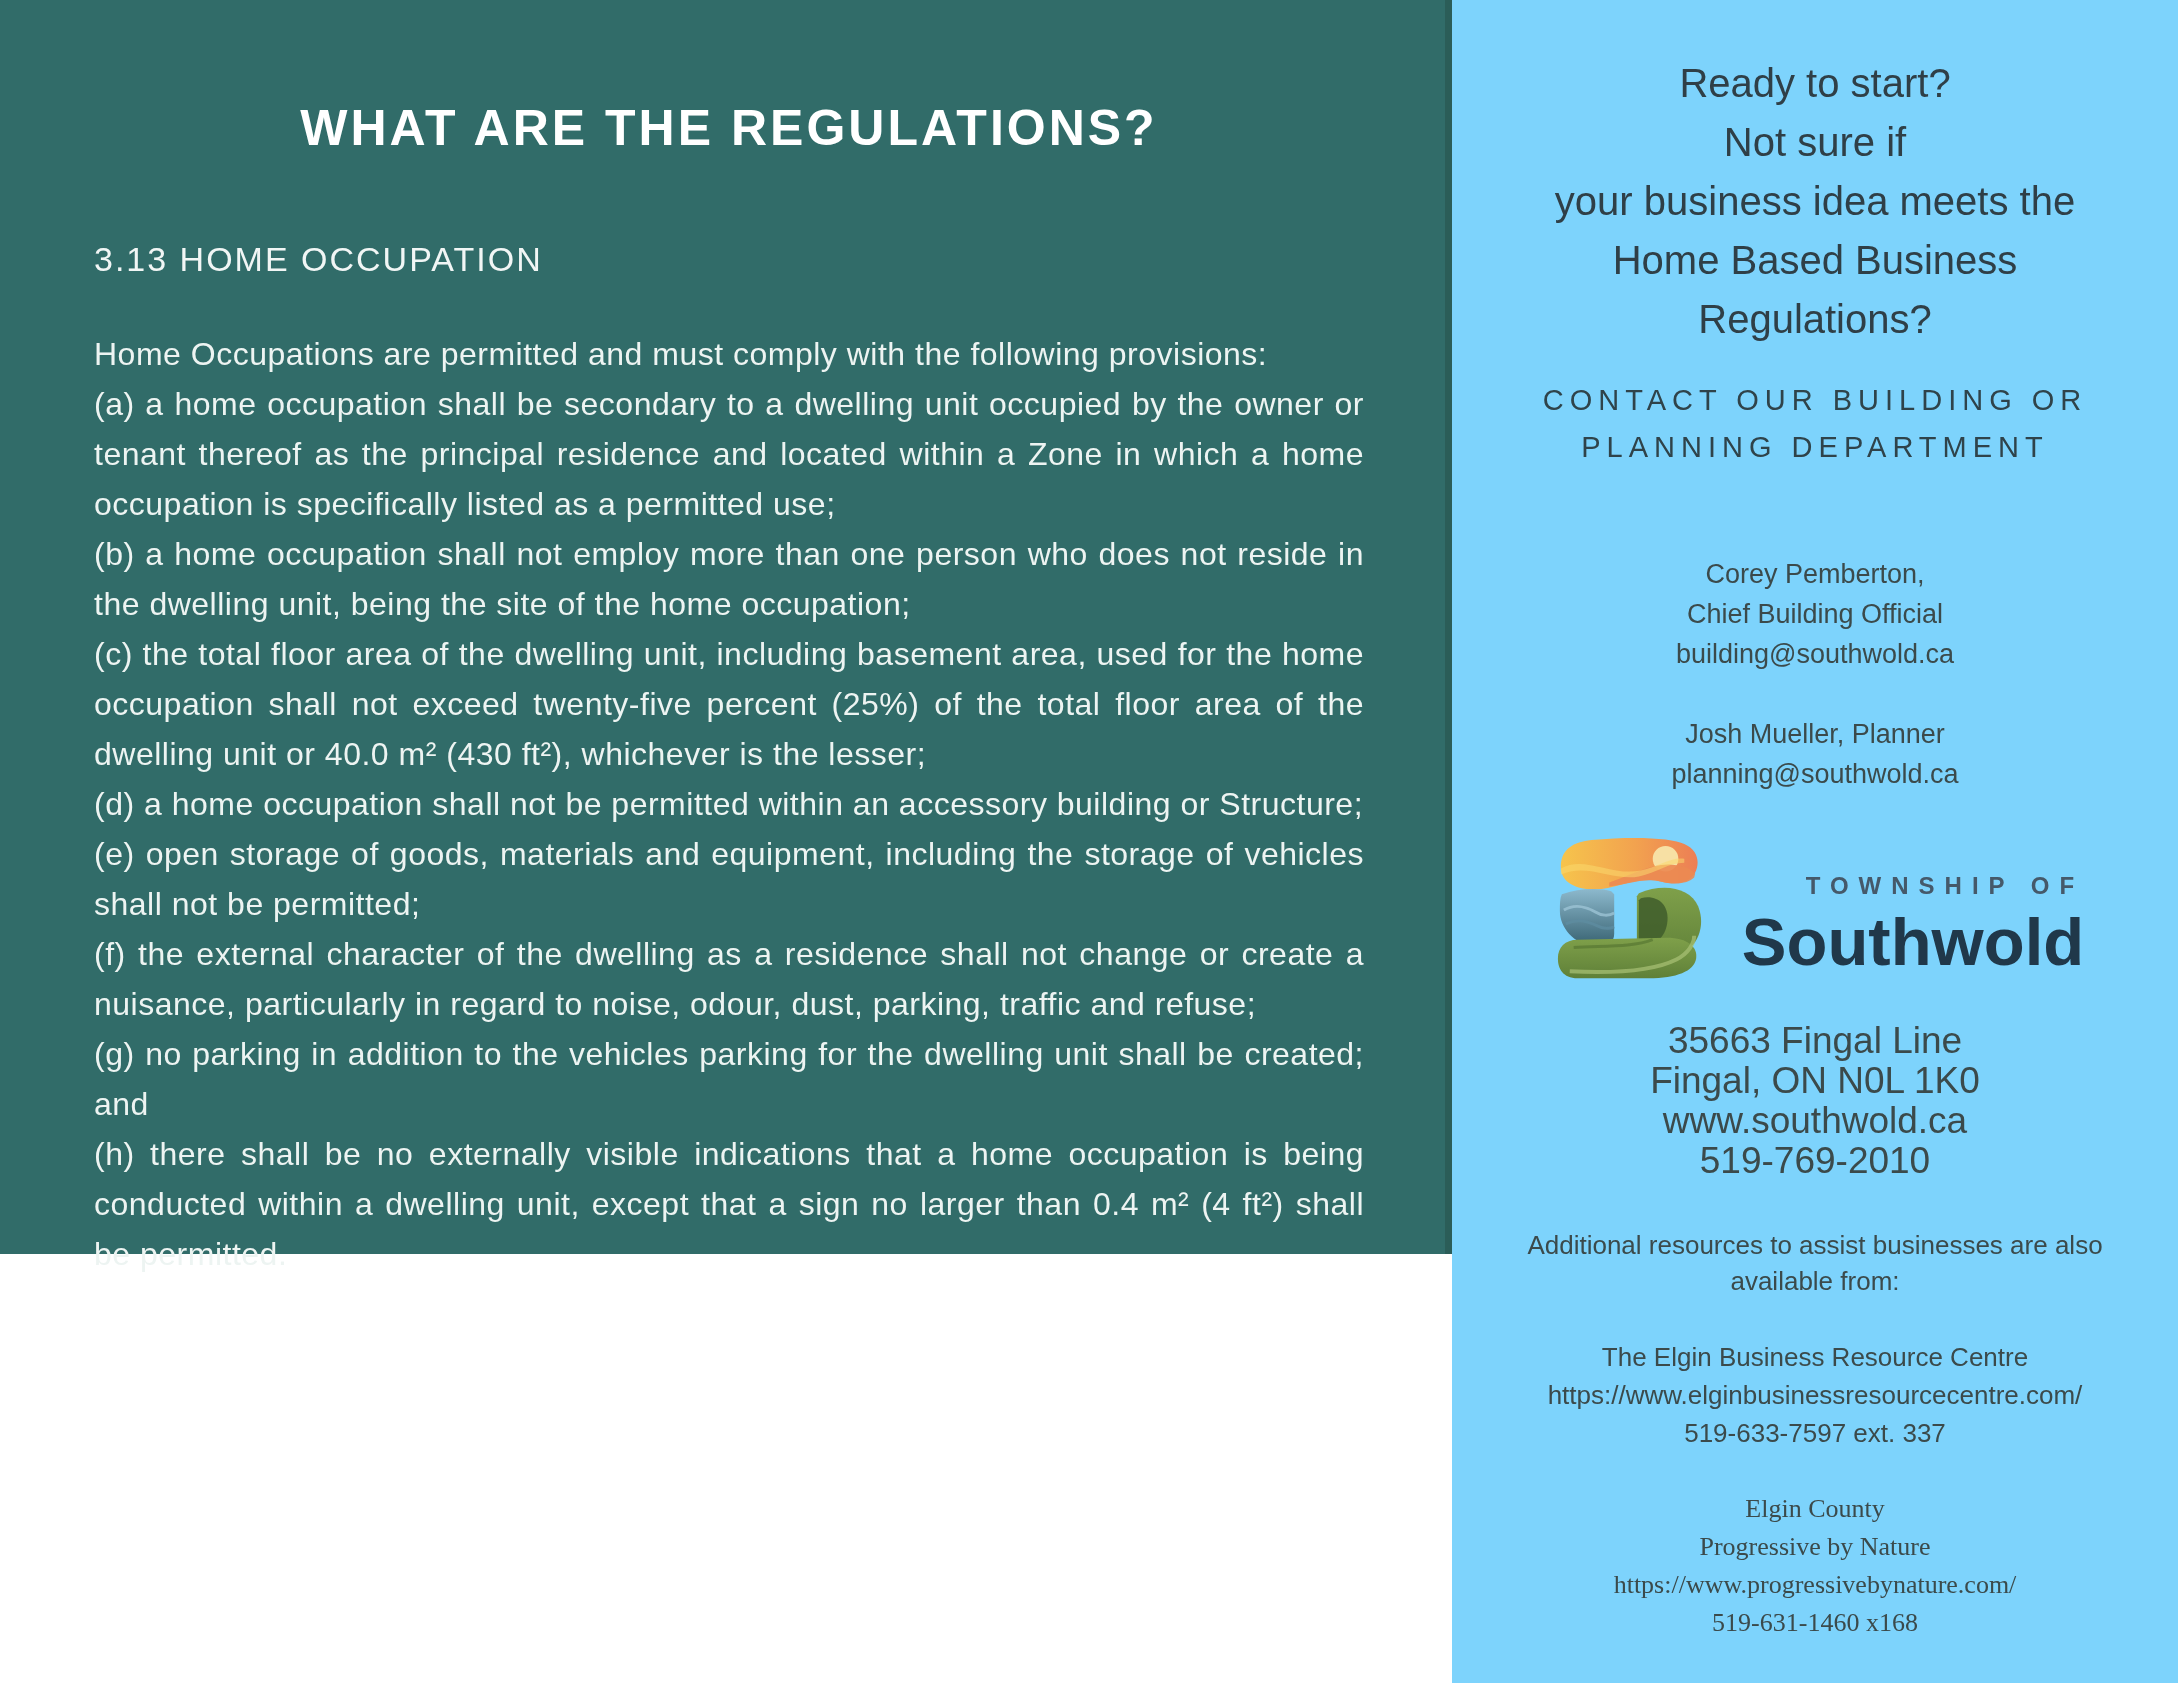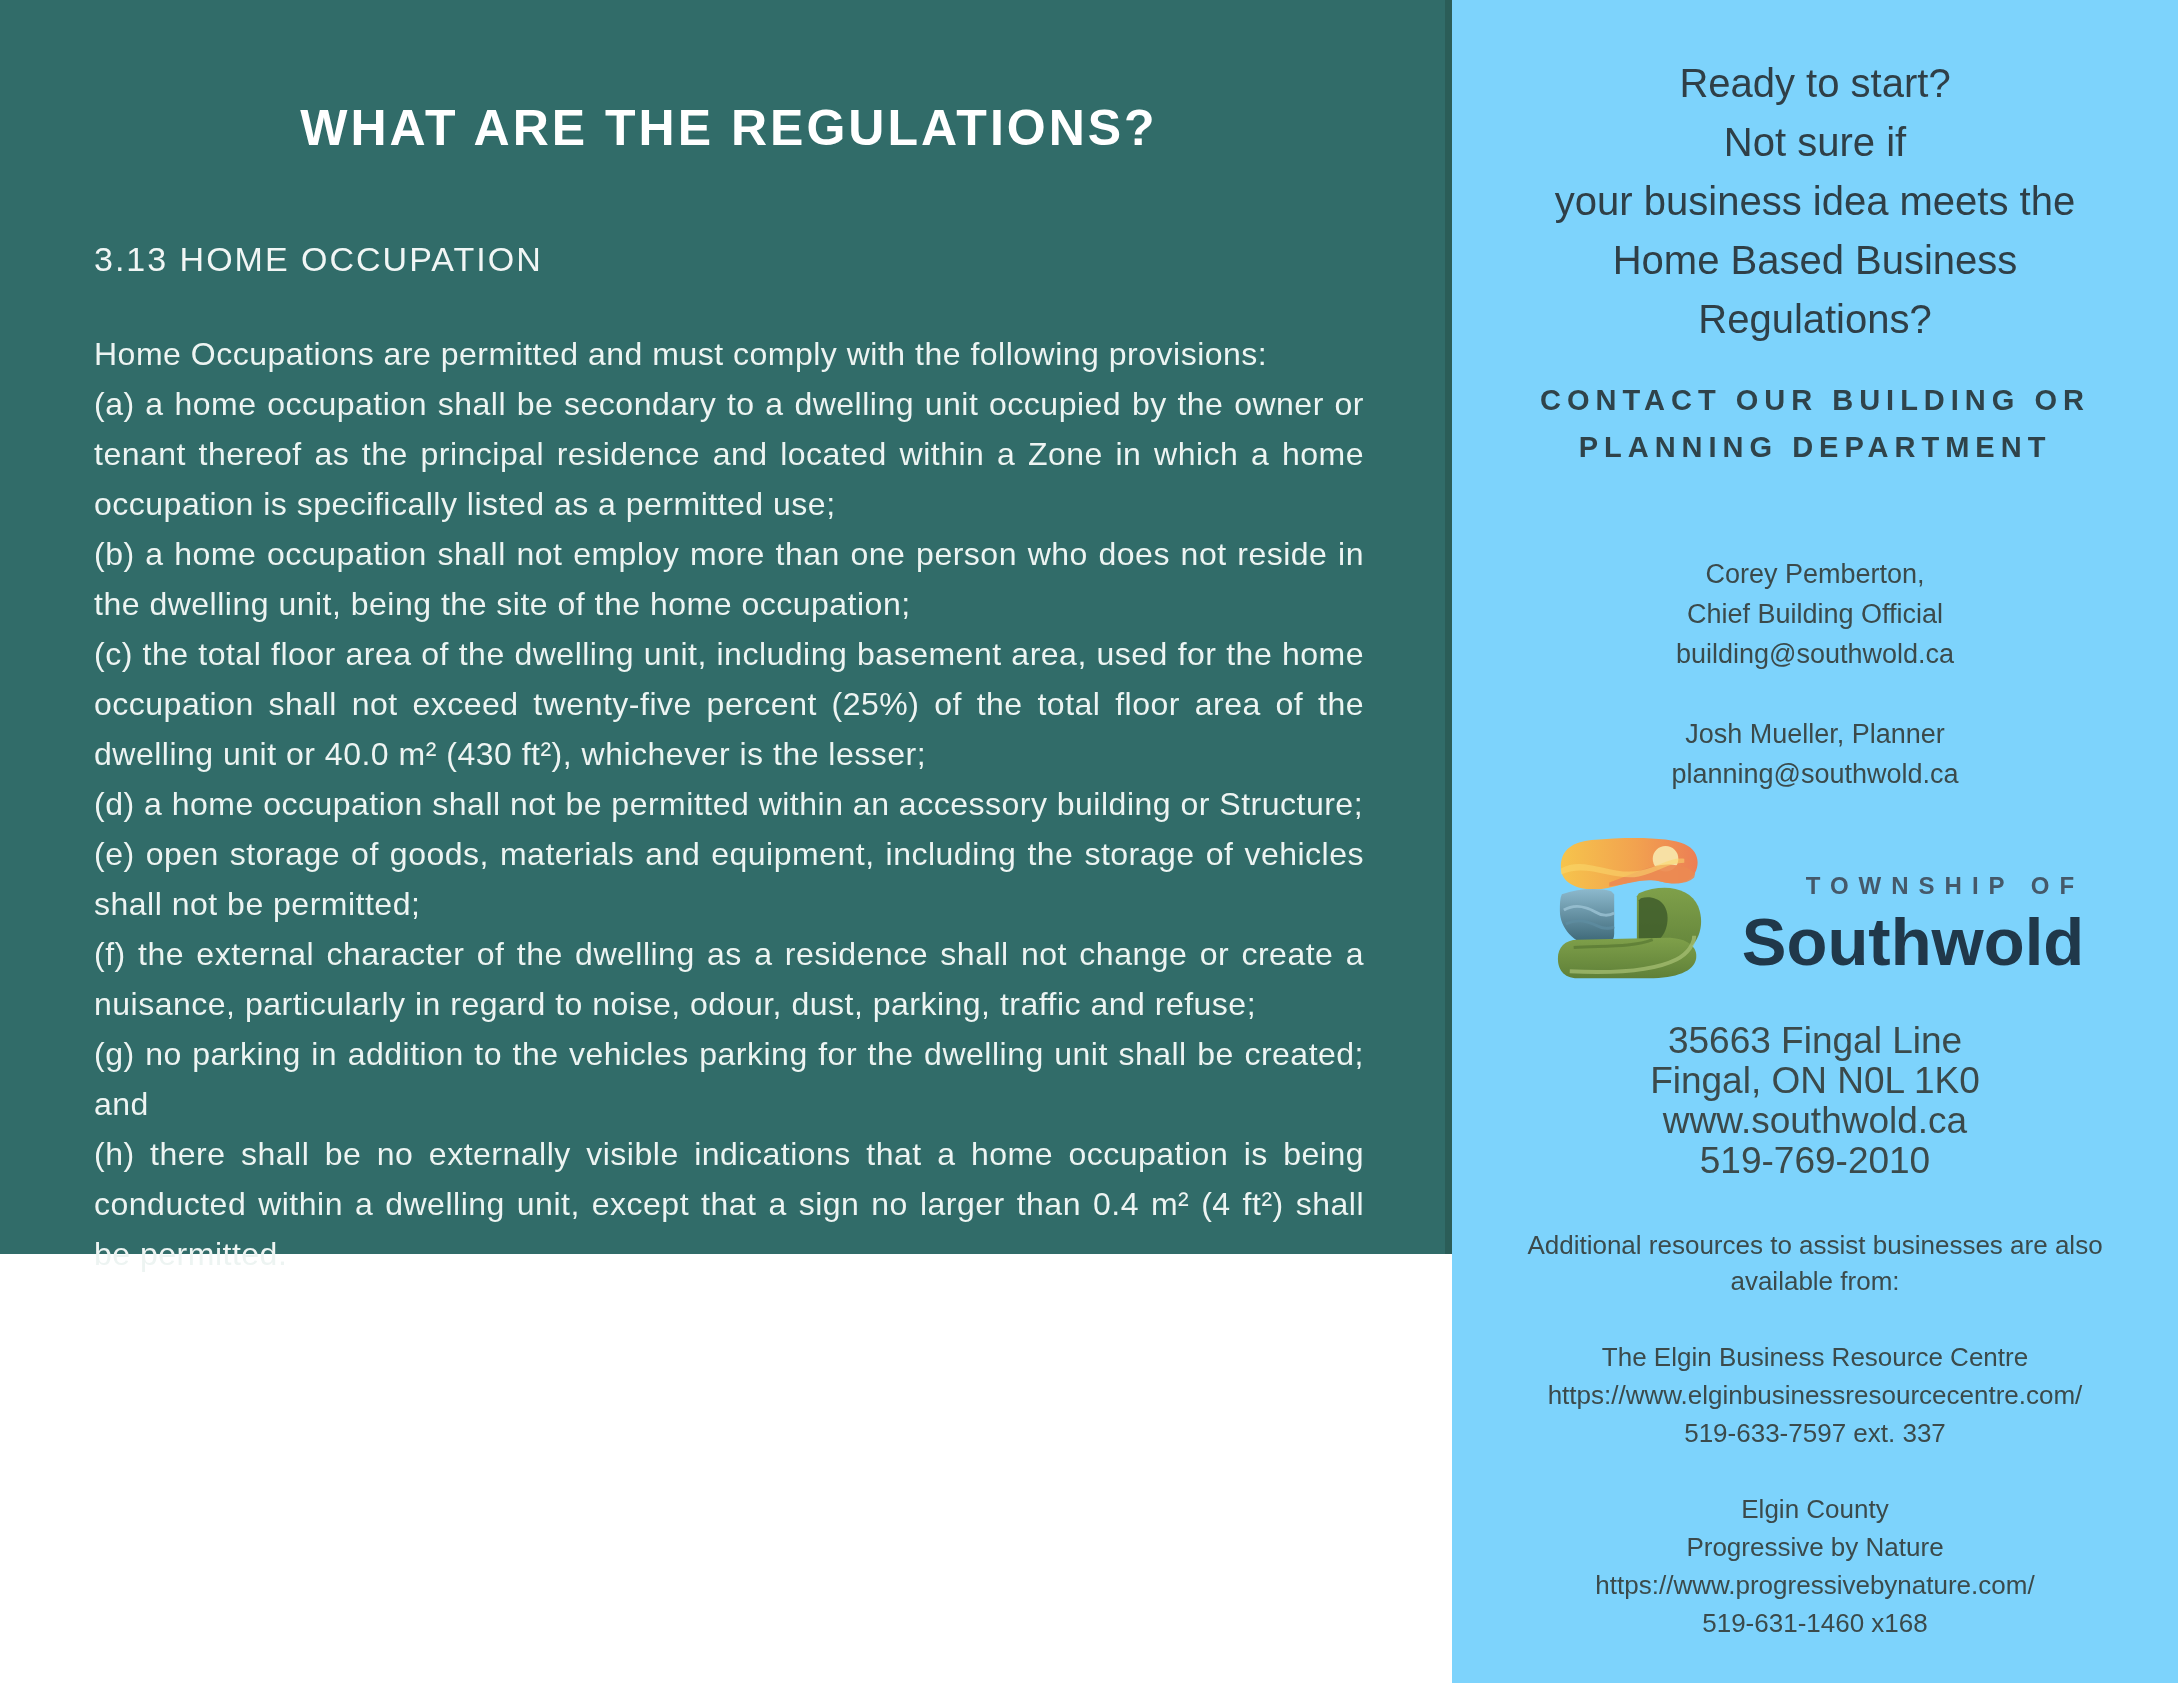--- a/index.html
+++ b/index.html
@@ -63,21 +63,21 @@
     padding-top: 54px;
     font-size: 40px;
     line-height: 59px;
     color: #2F3F47;
   }
   .contact-heading {
     margin-top: 28px;
     font-size: 29px;
     line-height: 47px;
     letter-spacing: 6px;
-    font-weight: 700;
+    font-weight: 400;
     color: #2F434A;
   }
   .contact-block { font-size: 27px; line-height: 40px; }
   .contact-1 { margin-top: 83px; }
   .contact-2 { margin-top: 40px; }
   .email { color: #3B4A4B; text-decoration: none; }
   .logo-row {
     margin-top: 43px;
     display: flex;
     align-items: center;
@@ -100,21 +100,21 @@
   }
   .address { margin-top: 26px; font-size: 37px; line-height: 40px; }
   .resources-intro {
     margin: 46px auto 0 auto;
     max-width: 653px;
     font-size: 26px;
     line-height: 36px;
   }
   .resource { font-size: 26px; line-height: 38px; }
   .resource-1 { margin-top: 39px; }
-  .resource-2 { margin-top: 38px; }
+  .resource-2 { margin-top: 38px; font-family: Liberation Serif, serif; }
   .plain-link { color: #3B4A4B; text-decoration: none; }
 </style>
 </head>
 <body>
 
 <div class="brochure">
 
   <div class="panel-left">
     <h1 class="page-title">WHAT ARE THE REGULATIONS?</h1>
     <div class="section-heading">3.13 HOME OCCUPATION</div>

